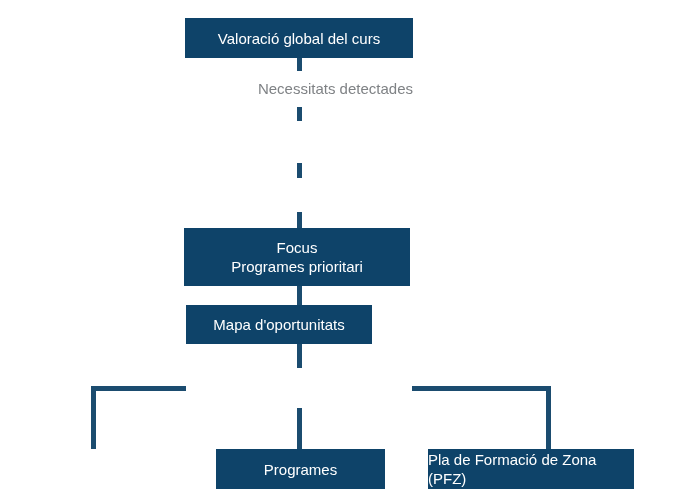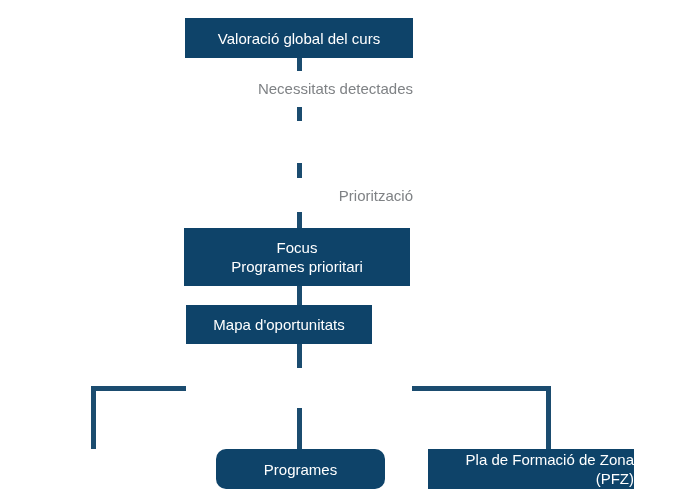--- a/index.html
+++ b/index.html
@@ -16,21 +16,21 @@
     overflow: hidden;
   }
   .node {
     position: absolute;
     background: var(--box, #0e4369);
     color: var(--boxtext, #ffffff);
     display: flex;
     flex-direction: column;
     align-items: center;
     justify-content: center;
-    text-align: right;
+    text-align: left;
     font-size: 15px;
     line-height: 19px;
     box-sizing: border-box;
   }
   .vline, .hline {
     position: absolute;
     background: var(--line, #1b4c6f);
   }
   .edge-label {
     position: absolute;
@@ -57,39 +57,38 @@
   #line-5            { left: 297px; top: 408px; width: 5px;   height: 41px; }
 
   
   #branch-left-h     { left: 91px;  top: 386px; width: 95px;  height: 5px; }
   #branch-right-h    { left: 412px; top: 386px; width: 139px; height: 5px; }
   #drop-left         { left: 91px;  top: 386px; width: 5px;   height: 63px; }
   #drop-right        { left: 546px; top: 386px; width: 5px;   height: 63px; }
 
   
   #node-assessorament{ left: 7px;   top: 449px; width: 173px; height: 40px; }
-  #node-programes    { left: 216px; top: 449px; width: 169px; height: 40px; border-radius: 10px; }
+  #node-programes    { left: 216px; top: 449px; width: 169px; height: 40px; }
   #node-pfz          { left: 428px; top: 449px; width: 206px; height: 40px; }
 </style>
 </head>
 <body>
 
 <div class="canvas" id="canvas" style="--bg: #ffffff; --box: #0e4369; --line: #1b4c6f; --boxtext: #ffffff; --label: #7f8285;">
 
   <div class="node" id="node-valoracio">
     <span>Valoració global del curs</span>
   </div>
 
   <div class="vline" id="stub-1a"></div>
   <div class="edge-label" id="label-necessitats">Necessitats detectades</div>
   <div class="vline" id="stub-1b"></div>
 
 
   <div class="vline" id="stub-2a"></div>
-  <div class="edge-label" id="label-prioritzacio">Priorització</div>
   <div class="vline" id="stub-2b"></div>
 
   <div class="node" id="node-focus">
     <span>Focus</span>
     <span>Programes prioritari</span>
   </div>
 
   <div class="vline" id="line-3"></div>
 
   <div class="node" id="node-mapa">

